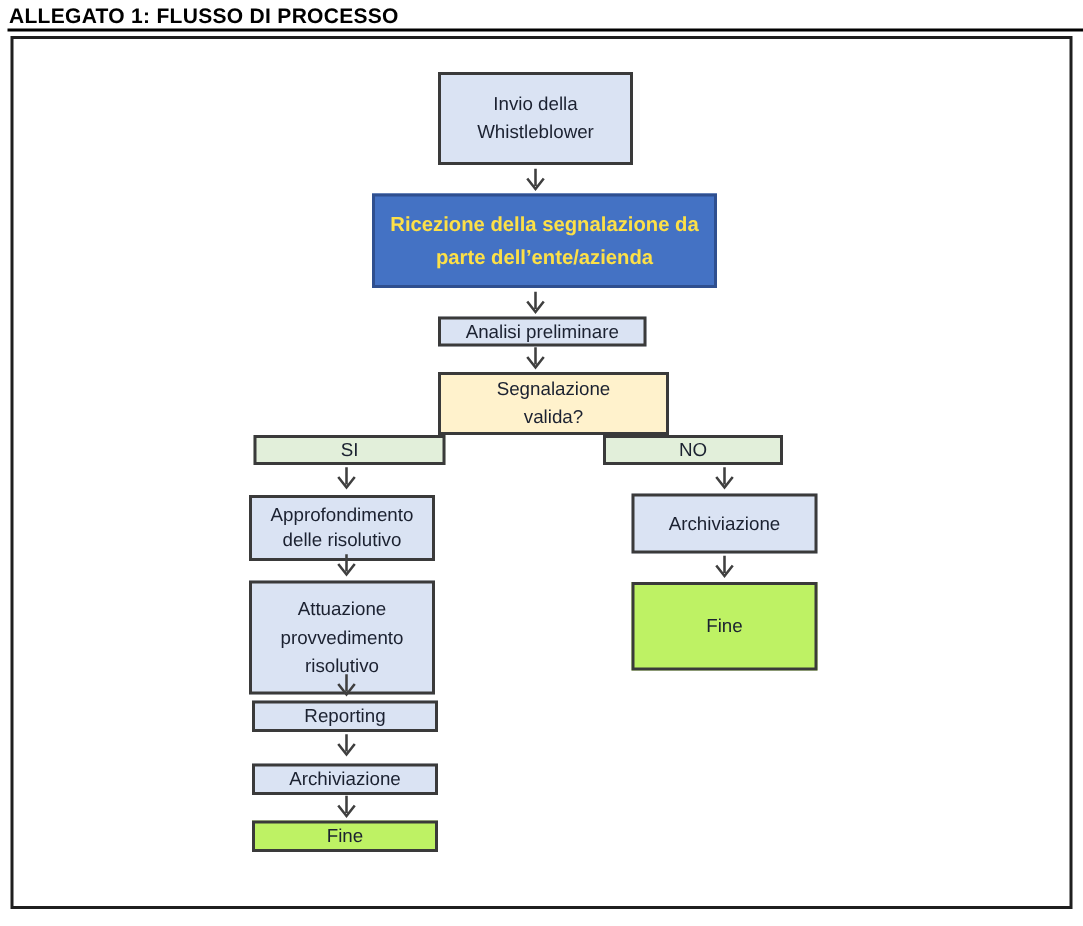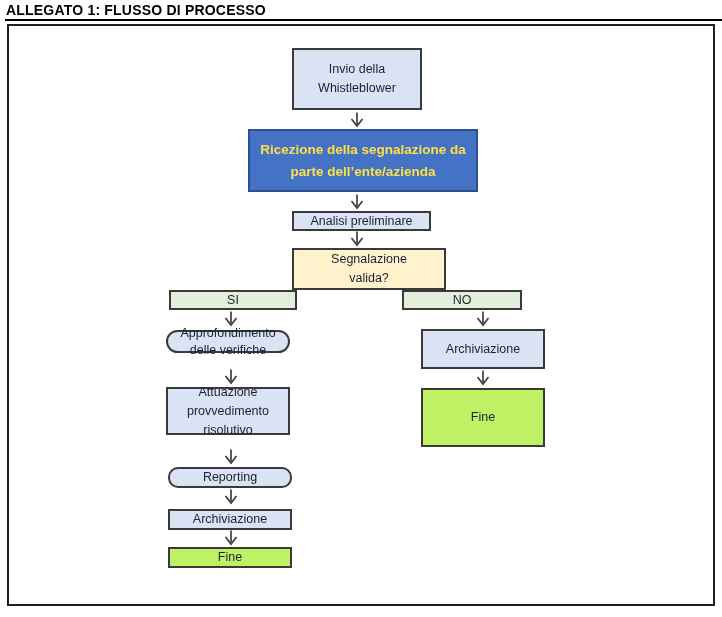--- a/index.html
+++ b/index.html
@@ -38,25 +38,25 @@
   #invio{left:292px;top:48px;width:130px;height:62px;}
   #a1{left:349px;top:112px;}
   #ricezione{left:248px;top:129px;width:230px;height:63px;}
   #a2{left:349px;top:194px;}
   #analisi{left:292px;top:211px;width:139px;height:20px;}
   #a3{left:349px;top:231px;}
   #valida{left:292px;top:248px;width:154px;height:42px;}
   #si{left:169px;top:290px;width:128px;height:20px;}
   #no{left:402px;top:290px;width:120px;height:20px;}
   #aL1{left:223px;top:311px;}
-  #approfondimento{left:166px;top:330px;width:124px;height:23px;line-height:17px;border-radius:13px;}
+  #approfondimento{left:166px;top:330px;width:124px;height:44px;line-height:17px;}
   #aL2{left:223px;top:369px;}
-  #attuazione{left:166px;top:387px;width:124px;height:48px;}
+  #attuazione{left:166px;top:387px;width:124px;height:76px;}
   #aL3{left:223px;top:449px;}
-  #reporting{left:168px;top:467px;width:124px;height:21px;border-radius:10px;}
+  #reporting{left:168px;top:467px;width:124px;height:21px;}
   #aL4{left:223px;top:489px;}
   #archiviazioneL{left:168px;top:509px;width:124px;height:21px;}
   #aL5{left:223px;top:530px;}
   #fineL{left:168px;top:547px;width:124px;height:21px;}
   #aR1{left:475px;top:311px;}
   #archiviazioneR{left:421px;top:329px;width:124px;height:40px;}
   #aR2{left:475px;top:370px;}
   #fineR{left:421px;top:388px;width:124px;height:59px;}
 </style>
 </head>
@@ -106,21 +106,21 @@
   <div class="node green" id="no">
     <div>NO</div>
   </div>
 
   <svg class="arrow" id="aL1" viewBox="0 0 16 18">
     <path d="M8 0.5 V12 M2.5 7 L8 14 L13.5 7" fill="none" stroke="#3f3f3f" stroke-width="1.7"></path>
   </svg>
 
   <div class="node lavender" id="approfondimento">
     <div>Approfondimento</div>
-    <div>delle verifiche</div>
+    <div>delle risolutivo</div>
   </div>
 
   <svg class="arrow" id="aL2" viewBox="0 0 16 18">
     <path d="M8 0.5 V12 M2.5 7 L8 14 L13.5 7" fill="none" stroke="#3f3f3f" stroke-width="1.7"></path>
   </svg>
 
   <div class="node lavender" id="attuazione">
     <div>Attuazione</div>
     <div>provvedimento</div>
     <div>risolutivo</div>

